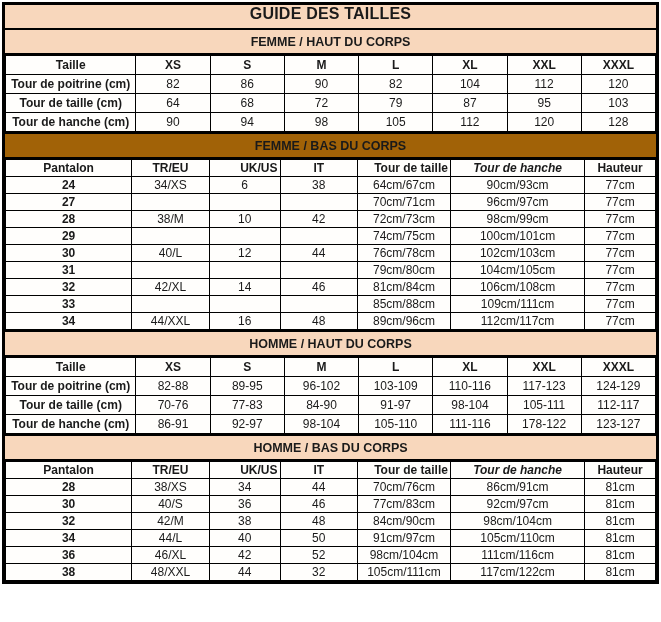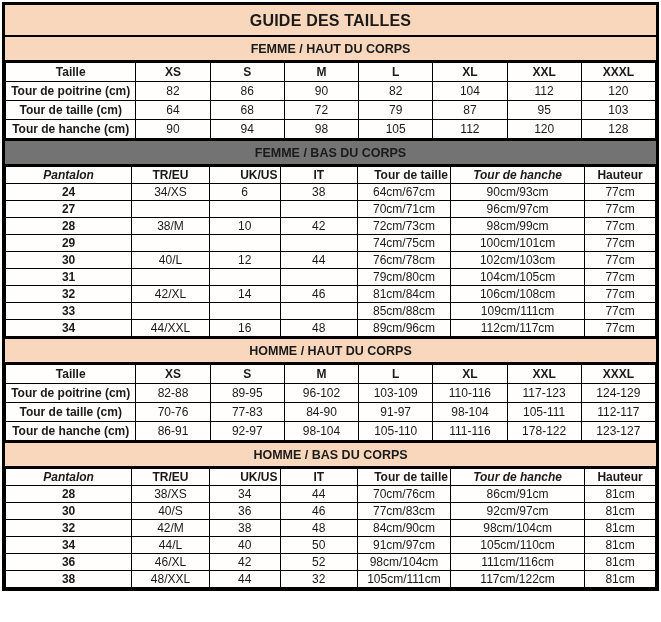--- a/index.html
+++ b/index.html
@@ -21,21 +21,21 @@
     border: 3px solid #000000;
     background: #fffefc;
     color: #1a1a1a;
   }
   .title-bar {
     background: #f8d7bc;
     text-align: center;
     font-weight: bold;
     font-size: 16px;
     letter-spacing: 0.2px;
-    padding: 7px 0 5px 0;
+    padding: 0 0 5px 0;
     border-bottom: 2px solid #000000;
   }
   .section-heading {
     background: #f8d7bc;
     text-align: center;
     font-weight: bold;
     font-size: 12.5px;
     padding: 5px 0 4px 0;
     border-bottom: 2px solid #000000;
   }
@@ -58,21 +58,21 @@
     white-space: nowrap;
   }
   th { font-weight: bold; }
   td.rowhead { font-weight: bold; }
   
   table.layout-haut th, table.layout-haut td { height: 18px; }
   table.layout-bas th, table.layout-bas td { height: 16px; }
   
   table.layout-haut th:nth-child(1) { width: 19.3%; }
   
-  table.layout-bas th:nth-child(1) { width: 19.7%; font-style: italic; }
+  table.layout-bas th:nth-child(1) { width: 19.7%; }
   table.layout-bas th:nth-child(2) { width: 11.8%; }
   table.layout-bas th:nth-child(3) { width: 10.7%; text-align: right; }
   table.layout-bas th:nth-child(4) { width: 11.8%; }
   table.layout-bas th:nth-child(5) { width: 14.3%; text-align: right; }
   table.layout-bas th:nth-child(6) { width: 21.0%; font-style: italic; }
   table.layout-bas th:nth-child(7) { width: 10.7%; }
 </style>
 </head>
 <body>
 
@@ -122,21 +122,21 @@
             <td>94</td>
             <td>98</td>
             <td>105</td>
             <td>112</td>
             <td>120</td>
             <td>128</td>
           </tr>
         </tbody>
       </table>
 
-    <div class="section-heading" style="background: #737373;">FEMME / BAS DU CORPS</div>
+    <div class="section-heading" style="background: #a16207;">FEMME / BAS DU CORPS</div>
     <table class="layout-bas">
         <thead>
           <tr>
             <th>Pantalon</th>
             <th>TR/EU</th>
             <th>UK/US</th>
             <th>IT</th>
             <th>Tour de taille</th>
             <th>Tour de hanche</th>
             <th>Hauteur</th>

